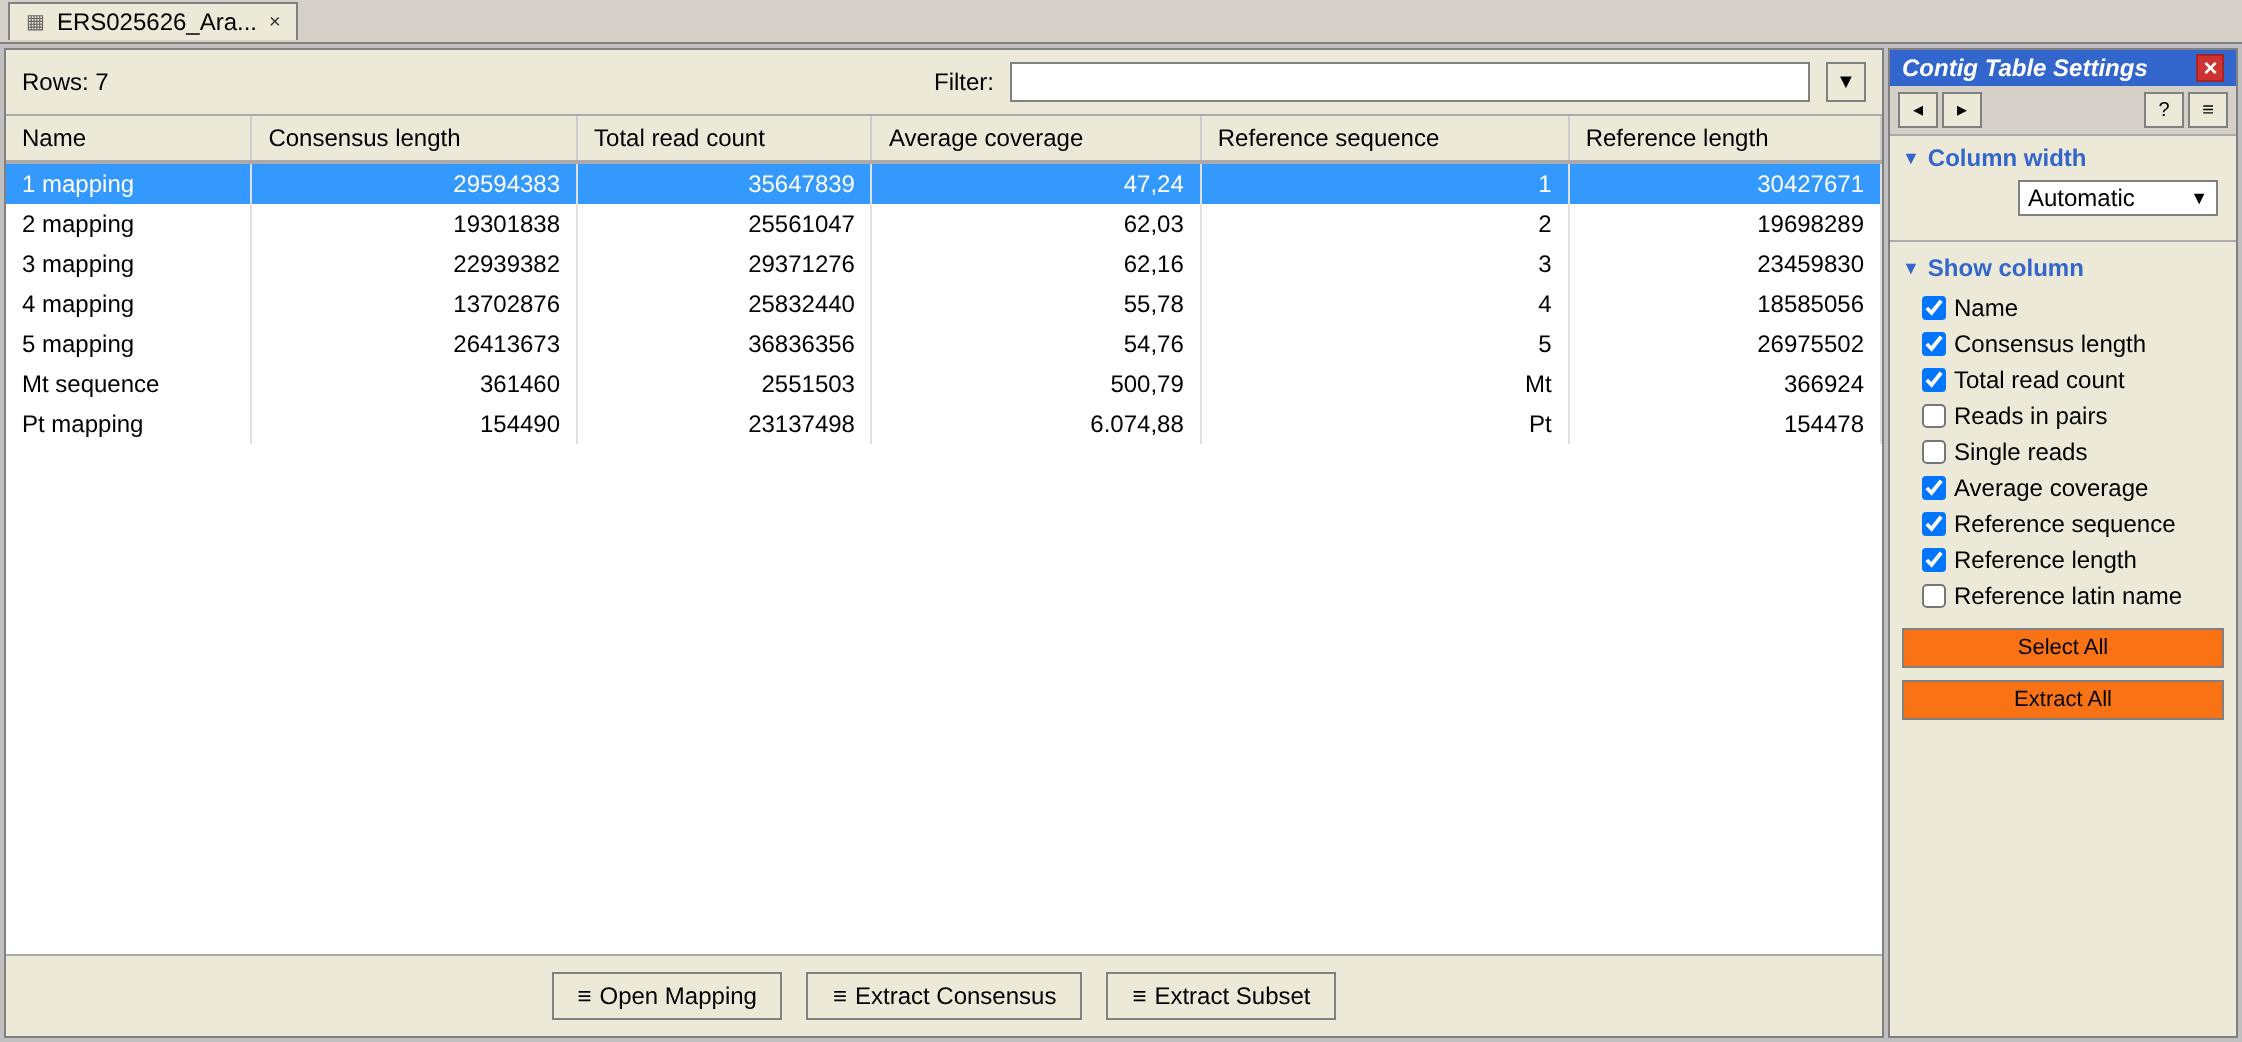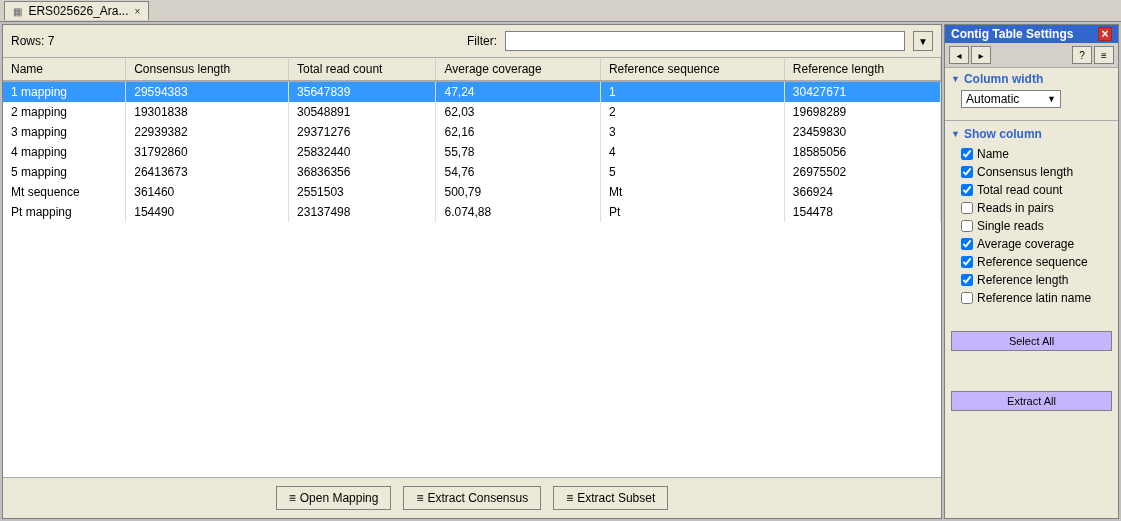--- a/index.html
+++ b/index.html
@@ -100,21 +100,21 @@
     }
     tbody tr.selected {
       background: #3399ff;
       color: white;
     }
     tbody td {
       padding: 3px 8px;
       border-right: 1px solid #e0e0e0;
       white-space: nowrap;
     }
-    tbody td:not(:first-child) { }
+    tbody td:not(:first-child) { text-align: right; }
     tbody td:first-child { text-align: left; }
 
     
     .bottom-bar {
       display: flex;
       align-items: center;
       justify-content: center;
       gap: 12px;
       padding: 8px;
       background: #ece9d8;
@@ -142,20 +142,21 @@
     }
     .settings-title-bar {
       display: flex;
       align-items: center;
       background: #3366cc;
       color: white;
       padding: 2px 6px;
       font-size: 11px;
       font-weight: bold;
       gap: 20px;
+      font-style: italic;
     }
     .settings-title-bar .close-x {
       margin-left: auto;
       width: 14px;
       height: 14px;
       background: #cc3333;
       border: 1px solid #aa2222;
       display: flex;
       align-items: center;
       justify-content: center;
@@ -207,20 +208,21 @@
     .col-width-select {
       display: flex;
       align-items: center;
       border: 1px solid #808080;
       background: white;
       padding: 1px 4px;
       font-size: 11px;
       width: 100px;
       cursor: pointer;
       gap: 4px;
+      margin-left: 48px;
     }
     .col-width-select .dropdown-arrow { margin-left: auto; font-size: 9px; }
 
     
     .show-column-section { padding: 4px 6px; }
     .checkbox-row {
       display: flex;
       align-items: center;
       gap: 4px;
       padding: 2px 0 2px 10px;
@@ -229,24 +231,24 @@
     .checkbox-row input[type="checkbox"] {
       width: 12px;
       height: 12px;
       cursor: pointer;
     }
 
     
     .select-btn {
       display: block;
       width: calc(100% - 12px);
-      margin: 20px 6px;
+      margin: 3px 6px;
       padding: 3px 8px;
       border: 1px solid #808080;
-      background: #c4b5fd;
+      background: #f97316;
       cursor: pointer;
       font-size: 11px;
       text-align: center;
     }
 
     .divider { height: 1px; background: #aaa; margin: 2px 0; }
   </style>
 </head>
 <body>
 
@@ -286,36 +288,36 @@
       <td>1 mapping</td>
       <td>29594383</td>
       <td>35647839</td>
       <td>47,24</td>
       <td>1</td>
       <td>30427671</td>
     </tr>
             <tr>
       <td>2 mapping</td>
       <td>19301838</td>
-      <td>30548891</td>
+      <td>25561047</td>
       <td>62,03</td>
       <td>2</td>
       <td>19698289</td>
     </tr>
             <tr>
       <td>3 mapping</td>
       <td>22939382</td>
       <td>29371276</td>
       <td>62,16</td>
       <td>3</td>
       <td>23459830</td>
     </tr>
             <tr>
       <td>4 mapping</td>
-      <td>31792860</td>
+      <td>13702876</td>
       <td>25832440</td>
       <td>55,78</td>
       <td>4</td>
       <td>18585056</td>
     </tr>
             <tr>
       <td>5 mapping</td>
       <td>26413673</td>
       <td>36836356</td>
       <td>54,76</td>

